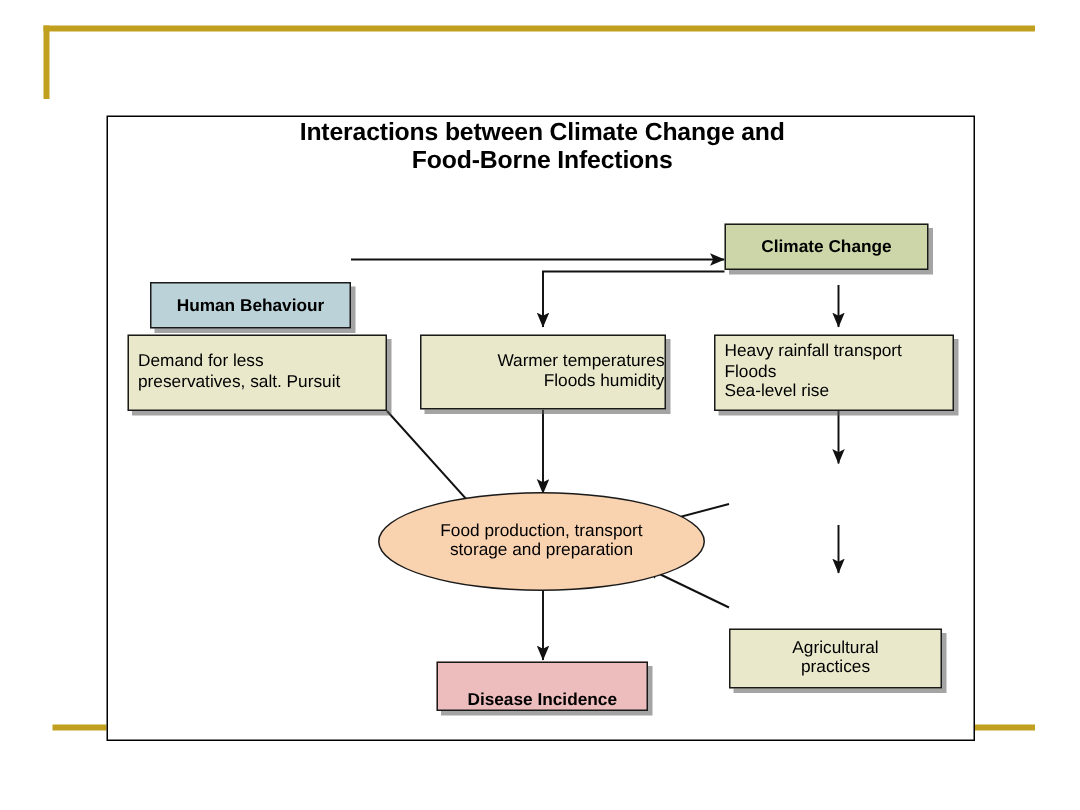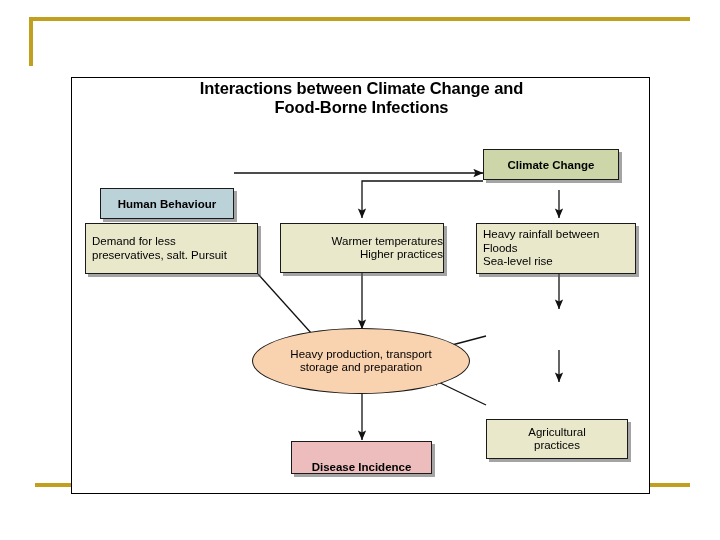--- a/index.html
+++ b/index.html
@@ -128,43 +128,43 @@
     <div class="node left body" id="n-demand" style="left:13px;top:145px;width:173px;height:51px;background:#e9e8cb;">
       <span class="txt">
         <span>Demand for less</span><br>
         <span>preservatives, salt. Pursuit</span><br>
       </span>
     </div>
 
     <div class="node left body" id="n-warmer" style="left:208px;top:145px;width:164px;height:50px;background:#e9e8cb;text-align:right;">
       <span class="txt">
         <span>Warmer temperatures</span><br>
-        <span>Higher practices</span>
+        <span>Floods humidity</span>
       </span>
     </div>
 
     <div class="node left body" id="n-rainfall" style="left:404px;top:145px;width:160px;height:51px;background:#e9e8cb;">
       <span class="txt">
-        <span>Heavy rainfall between</span><br>
+        <span>Heavy rainfall transport</span><br>
         <span>Floods</span><br>
         <span>Sea-level rise</span>
       </span>
     </div>
 
 
     <div class="node center body" id="n-agri" style="left:414px;top:305px;width:142px;height:40px;background:#e9e8cb;margin-top:36px;">
       <span class="txt">
         <span>Agricultural</span><br>
         <span>practices</span>
       </span>
     </div>
 
     <div id="ellipse" style="left:180px;top:250px;width:218px;height:66px;">
       <span>
-        <span>Heavy production, transport</span><br>
+        <span>Food production, transport</span><br>
         <span>storage and preparation</span>
       </span>
     </div>
 
     <div class="node center hdr" id="n-disease" style="left:219px;top:363px;width:141px;height:33px;background:#edbdbd;align-items:flex-end;">
       <span class="txt">Disease Incidence</span>
     </div>
 
   </div>
 </div>

